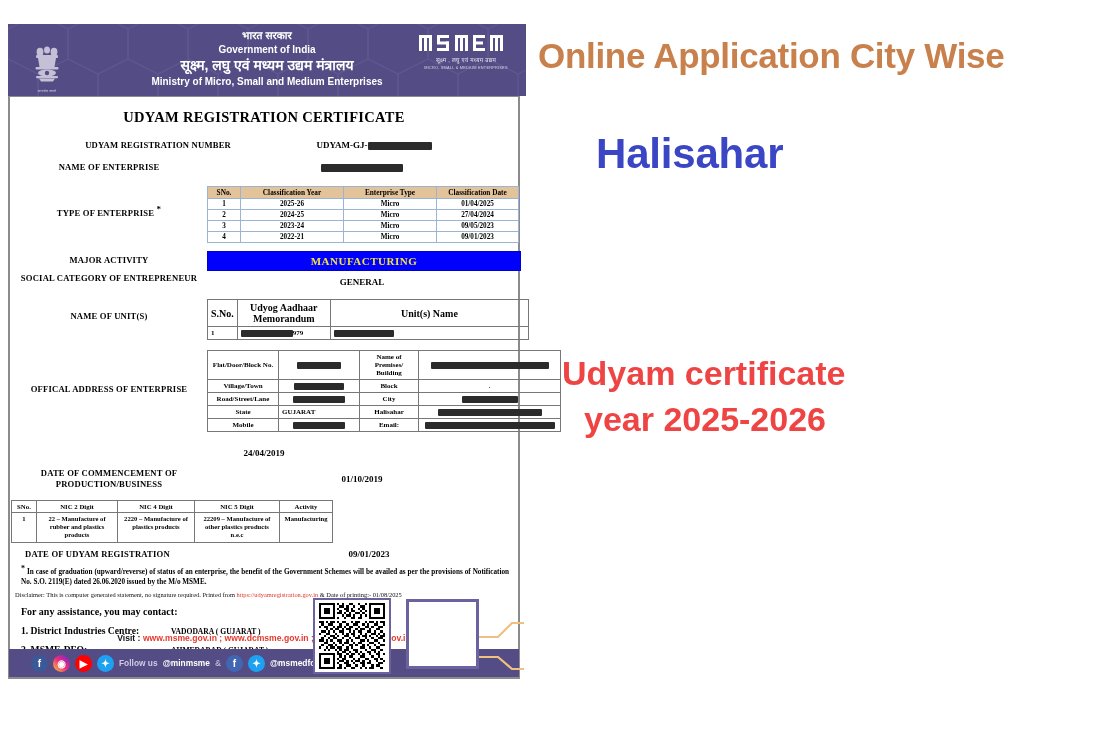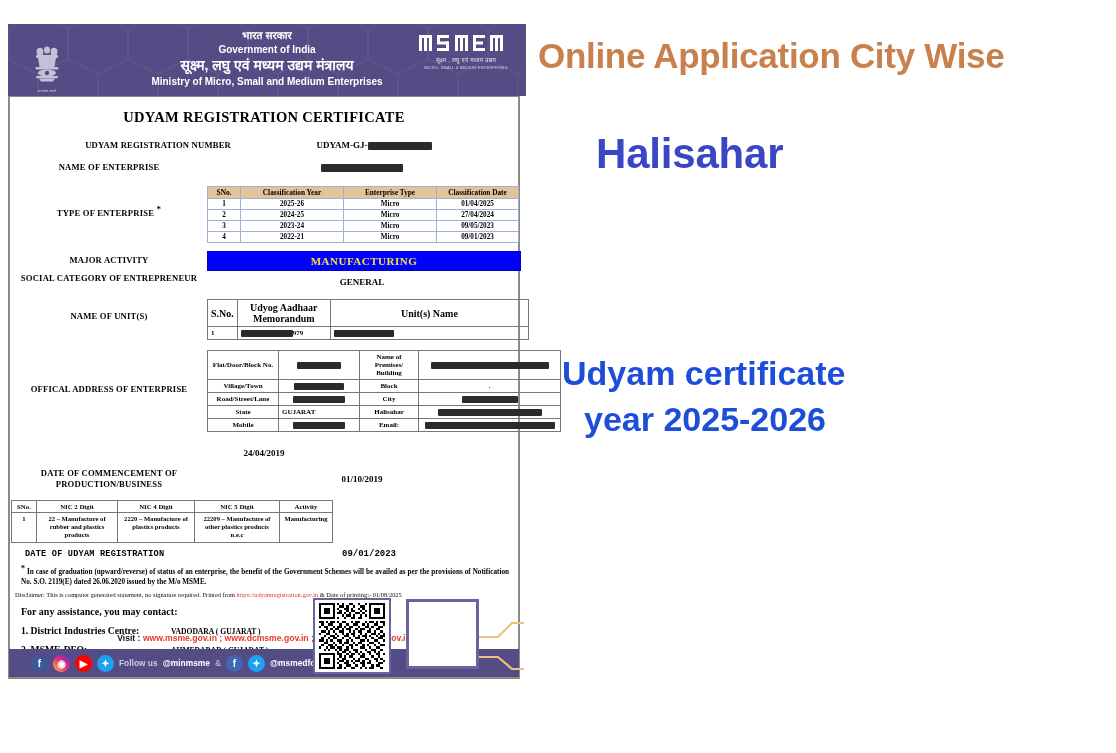--- a/index.html
+++ b/index.html
@@ -169,21 +169,21 @@
     white-space:nowrap;
   }
   .r-city{
     position:absolute;left:66px;top:130px;
     font-family:"Liberation Sans", sans-serif;
     font-size:42px;font-weight:bold;color:#3b46c4;letter-spacing:-.2px;
   }
   .r-sub{
     position:absolute;left:32px;top:350px;
     font-family:"Liberation Sans", sans-serif;
-    font-size:34px;font-weight:bold;color:#1d4ed8;line-height:1.36;
+    font-size:34px;font-weight:bold;color:#ef4444;line-height:1.36;
   }
   .r-sub .l2{padding-left:22px;display:block;}
 </style>
 </head>
 <body>
 
 <div class="page">
 
   <div class="cert-wrap">
 
@@ -430,21 +430,21 @@
               <td>22 – Manufacture of rubber and plastics products</td>
               <td>2220 – Manufacture of plastics products</td>
               <td>22209 – Manufacture of other plastics products n.e.c</td>
               <td>Manufacturing</td>
             </tr>
           </tbody>
             </table>
         </div>
       </div>
 
-      <div class="row" style="margin-bottom:0;font-family:Liberation Mono, monospace;">
+      <div class="row" style="margin-bottom:0;">
         <div class="lbl" style="text-align:left;padding-left:14px;">DATE OF UDYAM REGISTRATION</div>
         <div class="val">09/01/2023</div>
       </div>
 
       <div class="note">
         <span class="star">*</span>
         <span>In case of graduation (upward/reverse) of status of an enterprise, the benefit of the Government Schemes will be availed as per the provisions of Notification No. S.O. 2119(E) dated    26.06.2020 issued by the M/o MSME.</span>
       </div>
 
       <div class="disc">

